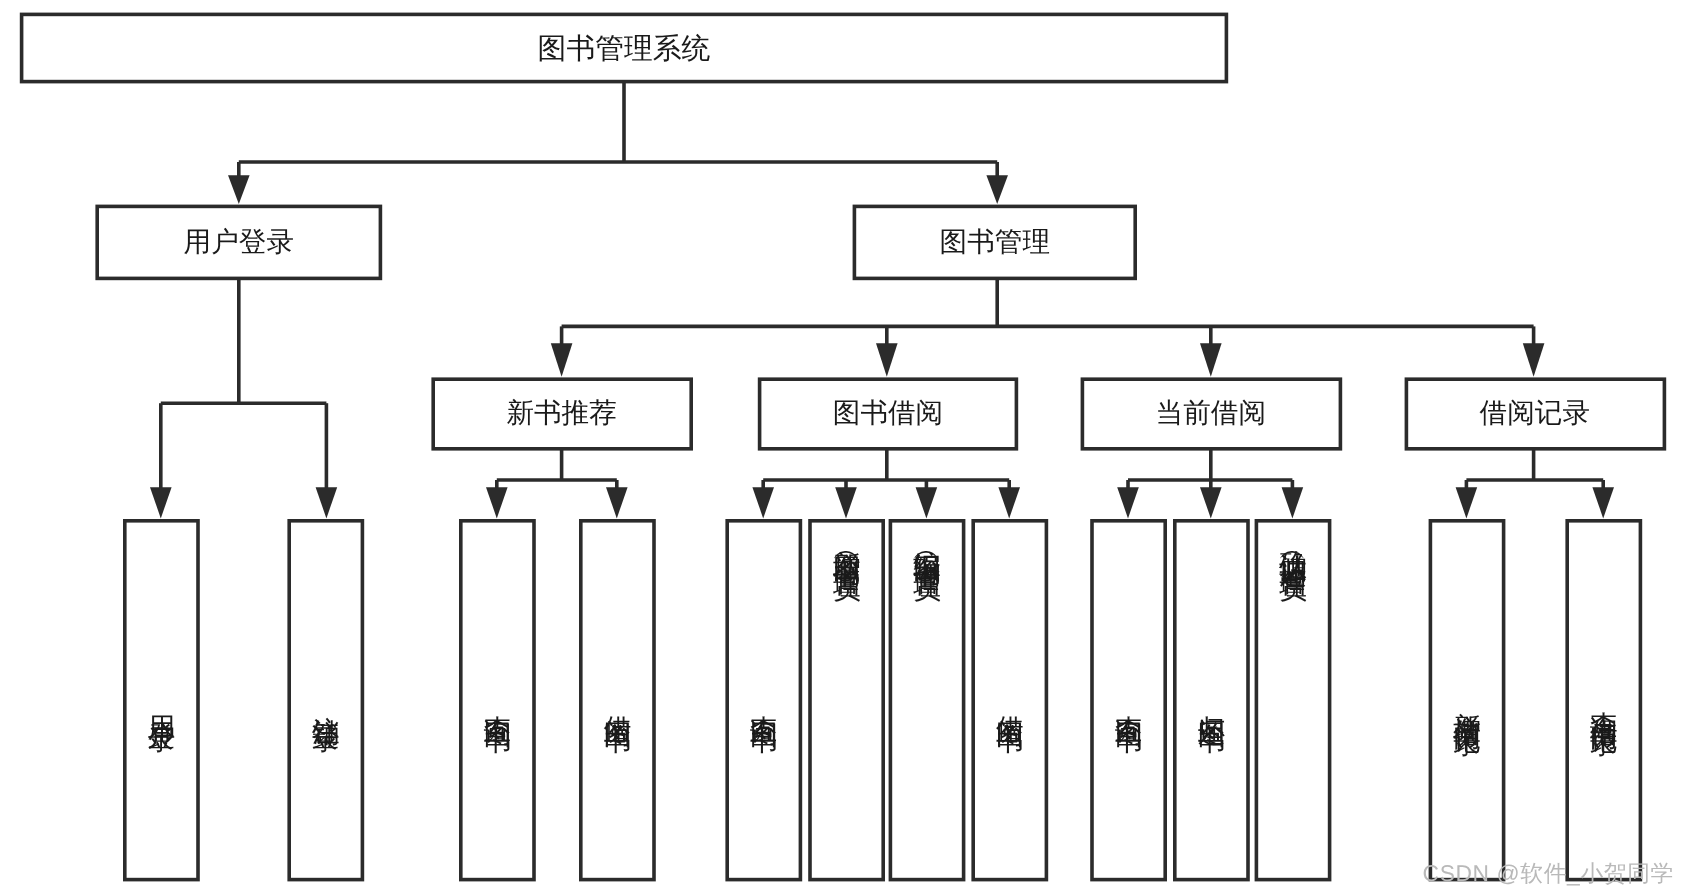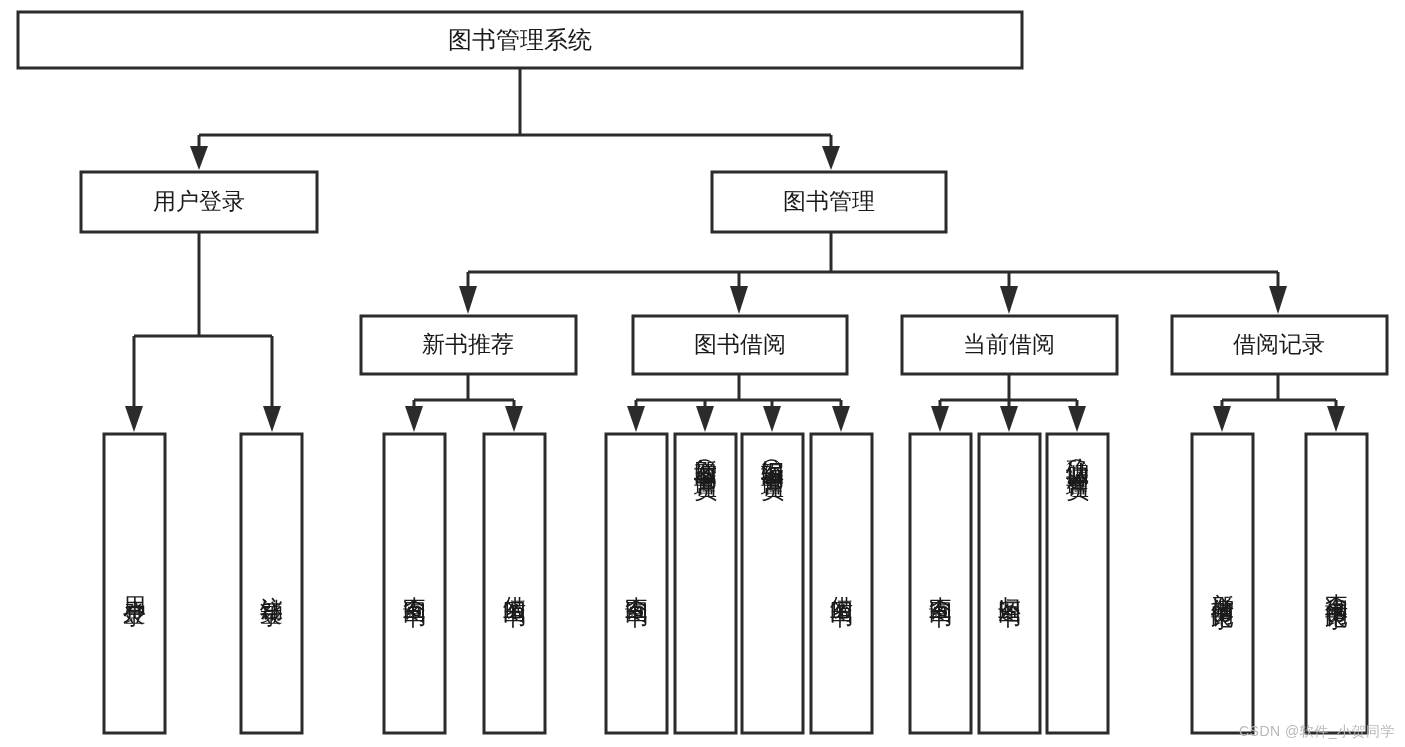--- a/index.html
+++ b/index.html
@@ -71,21 +71,21 @@
     letter-spacing: 3px;
     color: #1a1a1a;
     white-space: nowrap;
     text-align: center;
   }
   .watermark {
     position: absolute;
     right: 10px;
     bottom: 6px;
     font-family: "Liberation Sans", "DejaVu Sans", sans-serif;
-    font-size: 14px;
+    font-size: 19px;
     color: #b9b9b9;
     white-space: nowrap;
     letter-spacing: 0.5px;
   }
 </style>
 </head>
 <body>
 
 <div id="diagram-root">
 

